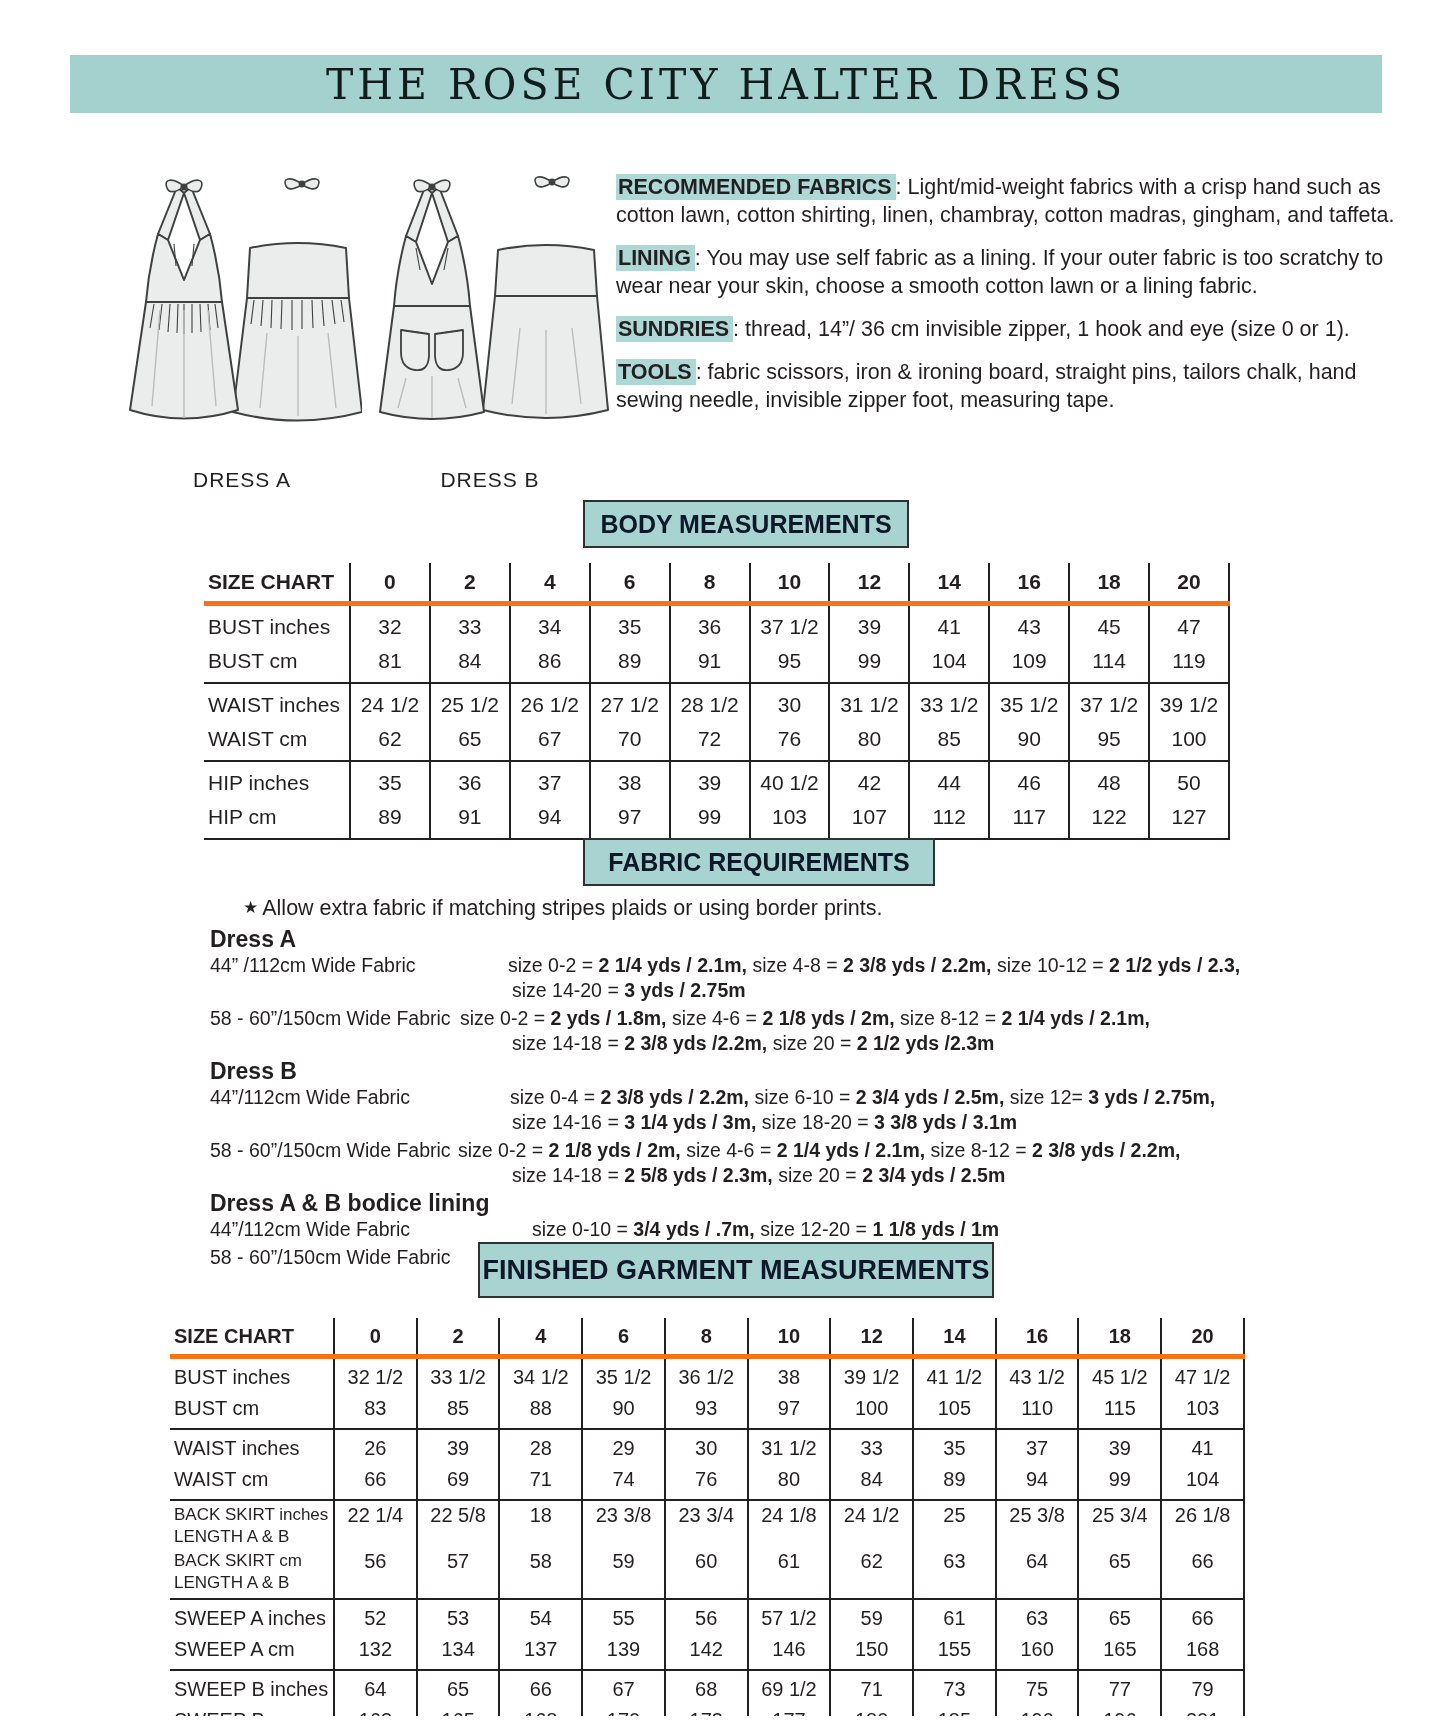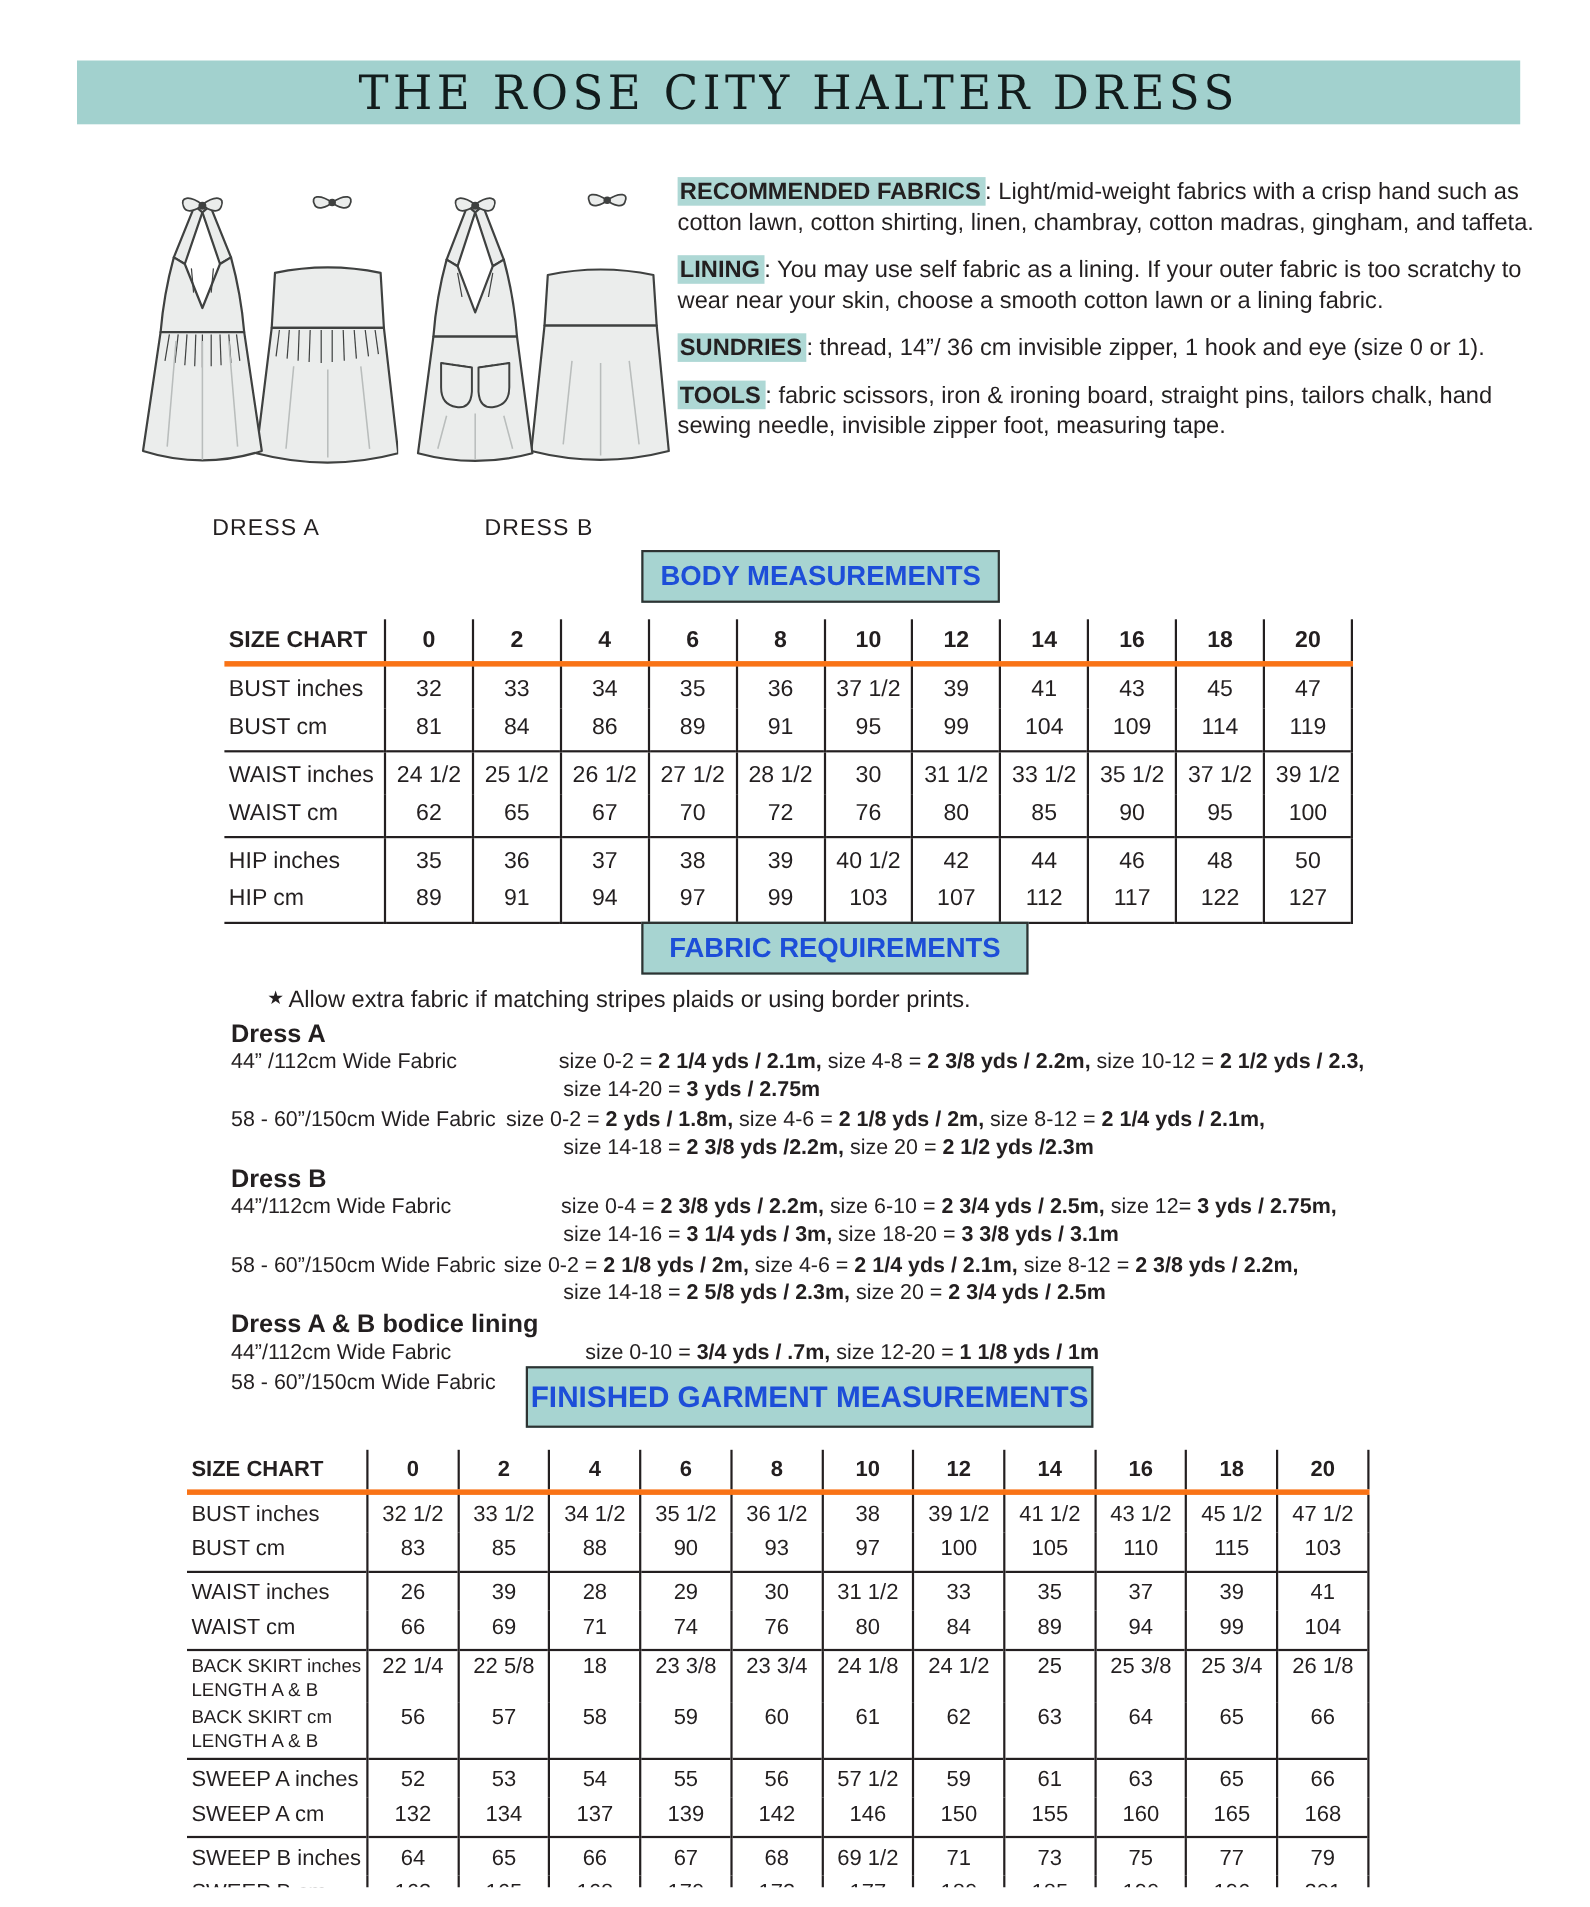--- a/index.html
+++ b/index.html
@@ -16,27 +16,27 @@
   .dresses{position:absolute;left:122px;top:158px;width:488px;height:350px;}
   .dress-pair{position:absolute;top:0;width:240px;height:305px;}
   .pair-a{left:0;}
   .pair-b{left:248px;}
   .dress-label{position:absolute;top:310px;width:240px;text-align:center;
                font-size:21px;letter-spacing:1px;color:#231f20;}
   .lab-a{left:0;}
   .lab-b{left:248px;}
 
   
-  .info{position:absolute;left:616px;top:160px;width:792px;font-size:21.5px;line-height:28px;}
+  .info{position:absolute;left:616px;top:173px;width:792px;font-size:21.5px;line-height:28px;}
   .info p{margin:0 0 15px 0;}
   .hl{background:#aed8d5;font-weight:700;padding:1px 4px 1px 2px;}
 
   
   .hbox{position:absolute;background:#a7d4d1;border:2.5px solid #2e3332;
-        display:flex;align-items:center;justify-content:center;font-weight:700;color:#1d4ed8;}
+        display:flex;align-items:center;justify-content:center;font-weight:700;color:#0f172a;}
   .h-body{left:583px;top:500px;width:322px;height:44px;font-size:25px;}
   .h-fabric{left:583px;top:838px;width:348px;height:44px;font-size:25px;}
   .h-fin{left:478px;top:1242px;width:512px;height:52px;font-size:27px;}
 
   
   .mtable{border-collapse:collapse;table-layout:fixed;}
   .mtable th,.mtable td{padding:0;text-align:center;font-weight:400;}
   .mtable th{font-weight:700;}
   .mtable .lbl{text-align:left;padding-left:4px;white-space:pre-line;}
   .mtable td:not(.lbl),.mtable th:not(.lbl){border-left:2px solid #231f20;}

